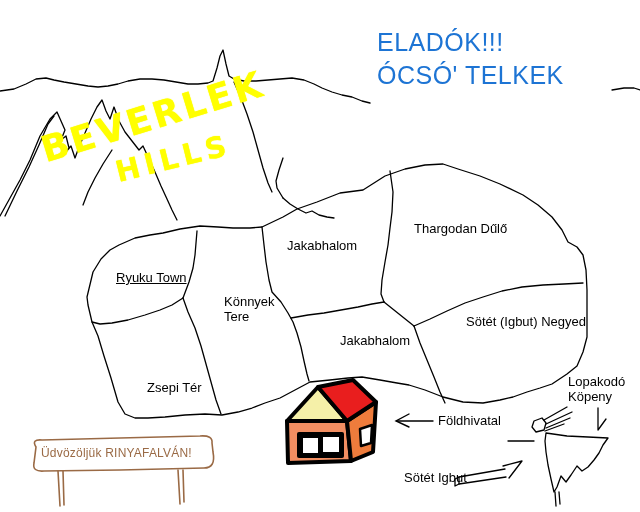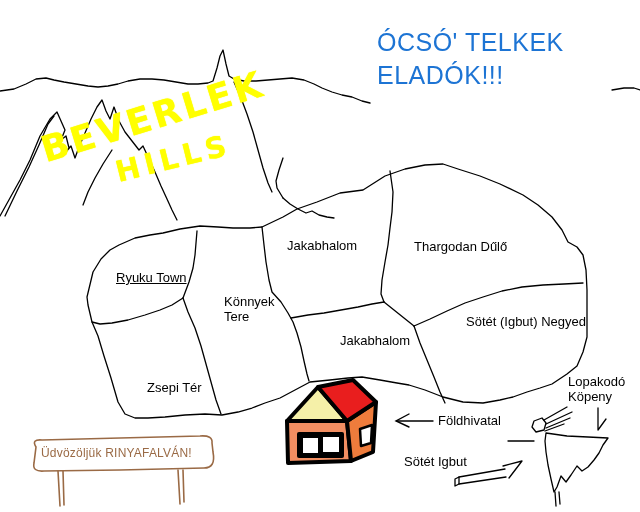--- a/index.html
+++ b/index.html
@@ -94,32 +94,32 @@
   </g>
 
   <g fill="none" stroke="var(--brown,#9a6a45)" stroke-width="1.6" stroke-linejoin="round" stroke-linecap="round">
     <path fill="#fff" d="M36,447 Q31,439 42,440 L120,438 200,436 Q213,435 212,443 L213,452 Q216,468 204,468 L120,470 44,471 Q32,472 34,463 Z"></path>
     <path d="M58,471 L60,506 M63,471 L64,505"></path>
     <path d="M178,470 L180,504 M183,470 L184,502"></path>
   </g>
 </svg>
 
 <div class="abs headline" style="left:377px;top:26px;">
+  <div>ELADÓK!!!</div>
   <div>ÓCSÓ' TELKEK</div>
-  <div>ELADÓK!!!</div>
 </div>
 
 <div id="beverlek" class="abs paintbrush">BEVERLEK</div>
 <div id="hills" class="abs paintbrush">HILLS</div>
 
 <div class="abs region-label" style="left:116px;top:270px;text-decoration:underline;">Ryuku Town</div>
 <div class="abs region-label wrap" style="left:224px;top:294px;width:56px;">Könnyek Tere</div>
 <div class="abs region-label" style="left:147px;top:349px;margin-top:31px;">Zsepi Tér</div>
 <div class="abs region-label" style="left:287px;top:238px;">Jakabhalom</div>
-<div class="abs region-label" style="left:414px;top:239px;">Thargodan Dűlő</div>
+<div class="abs region-label" style="left:414px;top:221px;">Thargodan Dűlő</div>
 <div class="abs region-label" style="left:340px;top:333px;">Jakabhalom</div>
 <div class="abs region-label" style="left:466px;top:314px;">Sötét (Igbut) Negyed</div>
 
 <div class="abs region-label wrap" style="left:568px;top:374px;width:74px;">Lopakodó Köpeny</div>
 <div class="abs region-label" style="left:438px;top:413px;">Földhivatal</div>
-<div class="abs region-label" style="left:404px;top:454px;">Sötét Igbut</div>
+<div class="abs region-label" style="left:404px;top:470px;">Sötét Igbut</div>
 
 <div class="abs sign-text" style="left:41px;top:446px;">Üdvözöljük RINYAFALVÁN!</div>
 
 </body></html>

